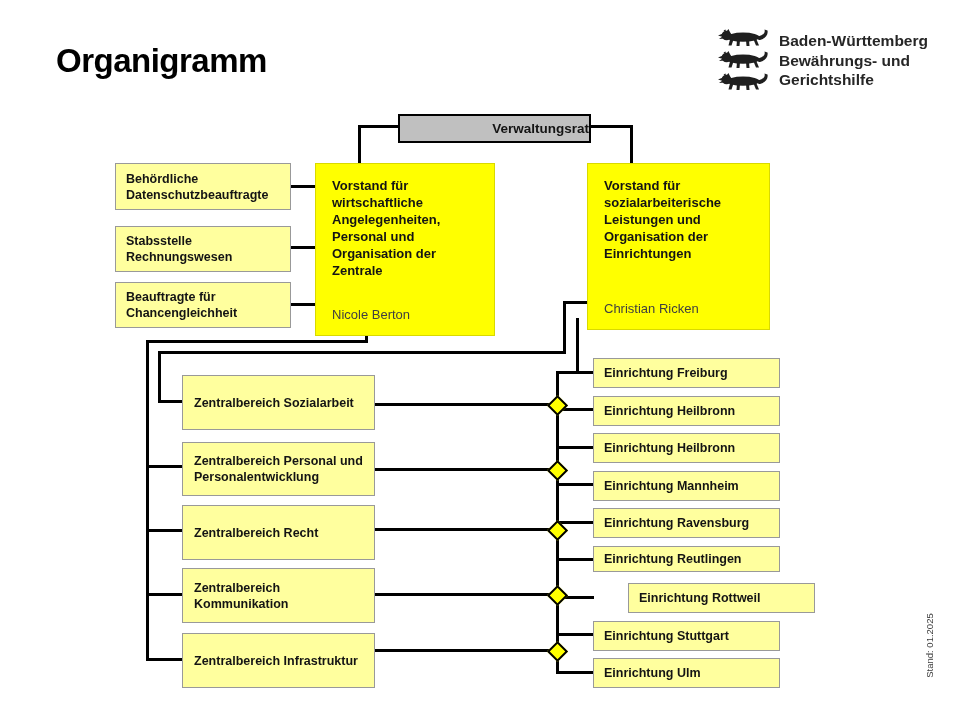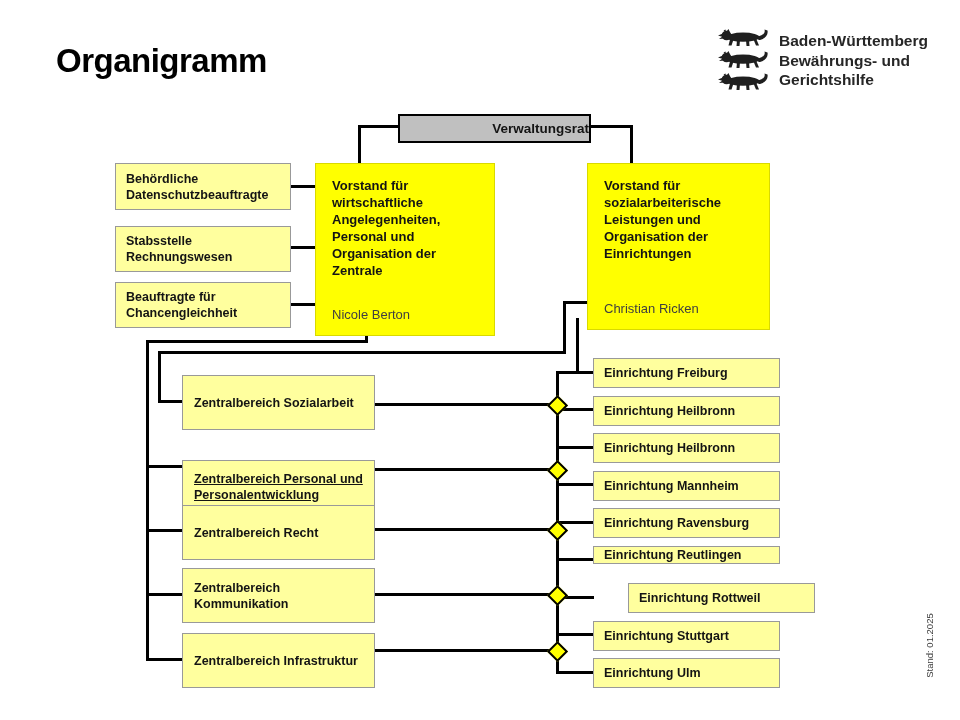--- a/index.html
+++ b/index.html
@@ -169,21 +169,21 @@
   <div class="box box-light" style="left:115px;top:226px;width:176px;height:46px;">
     <span>Stabsstelle Rechnungswesen</span>
   </div>
   <div class="box box-light" style="left:115px;top:282px;width:176px;height:46px;">
     <span>Beauftragte für Chancengleichheit</span>
   </div>
 
   <div class="box box-light box-zb" style="left:182px;top:375px;width:193px;height:55px;">
     <span>Zentralbereich Sozialarbeit</span>
   </div>
-  <div class="box box-light box-zb" style="left:182px;top:460px;width:193px;height:54px;text-decoration:underline;">
+  <div class="box box-light box-zb" style="left:182px;top:442px;width:193px;height:54px;">
     <span>Zentralbereich Personal und Personalentwicklung</span>
   </div>
   <div class="box box-light box-zb" style="left:182px;top:505px;width:193px;height:55px;">
     <span>Zentralbereich Recht</span>
   </div>
   <div class="box box-light box-zb" style="left:182px;top:568px;width:193px;height:55px;">
     <span>Zentralbereich Kommunikation</span>
   </div>
   <div class="box box-light box-zb" style="left:182px;top:633px;width:193px;height:55px;justify-content:center;">
     <span>Zentralbereich Infrastruktur</span>
@@ -197,21 +197,21 @@
   </div>
   <div class="box box-light box-e" style="left:593px;top:433px;width:187px;height:30px;">
     <span>Einrichtung Heilbronn</span>
   </div>
   <div class="box box-light box-e" style="left:593px;top:471px;width:187px;height:30px;">
     <span>Einrichtung Mannheim</span>
   </div>
   <div class="box box-light box-e" style="left:593px;top:508px;width:187px;height:30px;">
     <span>Einrichtung Ravensburg</span>
   </div>
-  <div class="box box-light box-e" style="left:593px;top:546px;width:187px;height:18px;">
+  <div class="box box-light box-e" style="left:593px;top:546px;width:187px;height:26px;">
     <span>Einrichtung Reutlingen</span>
   </div>
   <div class="box box-light box-e" style="left:628px;top:583px;width:187px;height:30px;">
     <span>Einrichtung Rottweil</span>
   </div>
   <div class="box box-light box-e" style="left:593px;top:621px;width:187px;height:30px;">
     <span>Einrichtung Stuttgart</span>
   </div>
   <div class="box box-light box-e" style="left:593px;top:658px;width:187px;height:30px;">
     <span>Einrichtung Ulm</span>

